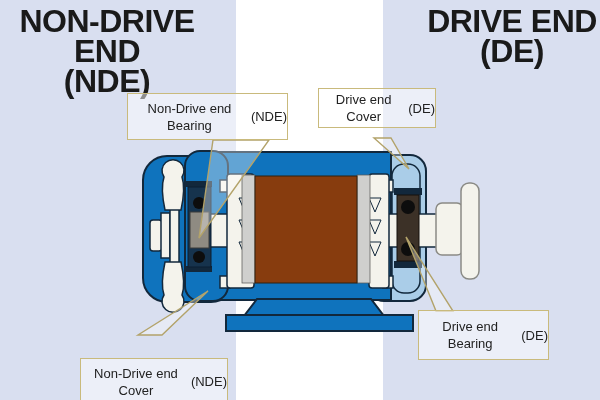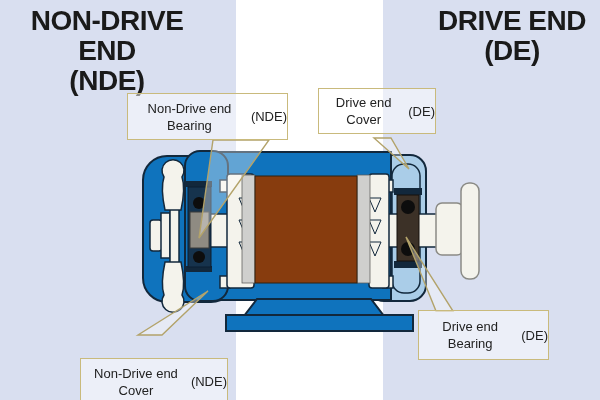--- a/index.html
+++ b/index.html
@@ -9,30 +9,30 @@
     --bearing-gray:#8f8b82; --strip-gray:#cfcfcd; --text-dark:#1a1a1a;
   }
   html,body{margin:0;padding:0;}
   body{width:600px;height:400px;position:relative;overflow:hidden;
        font-family:"Liberation Sans", sans-serif;background:var(--center-band-white);}
   .bg{position:absolute;top:0;height:400px;}
   .bg-left{left:0;width:236px;background:var(--background-periwinkle);}
   .bg-band{left:236px;width:147px;background:var(--center-band-white);}
   .bg-right{left:383px;width:217px;background:var(--background-periwinkle);}
   .hdr{position:absolute;width:210px;text-align:center;color:var(--text-dark);
-       font-weight:bold;font-size:28px;line-height:30px;letter-spacing:-0.5px;}
+       font-weight:bold;font-size:32px;line-height:30px;letter-spacing:-0.5px;}
   .hdr-left{left:2px;top:6px;}
   .hdr-right{left:407px;top:6px;}
   svg.diagram{position:absolute;left:0;top:0;}
   .callout{position:absolute;border:1.5px solid var(--label-border-tan);
            background:rgba(255,255,255,0.5);display:flex;flex-direction:row;
            align-items:center;justify-content:center;text-align:center;
            font-size:13px;line-height:17px;color:#222;box-sizing:border-box;}
   .co-nde-bearing{left:127px;top:93px;width:161px;height:47px;}
-  .co-de-cover{left:318px;top:88px;width:118px;height:46px;}
+  .co-de-cover{left:318px;top:88px;width:118px;height:40px;}
   .co-nde-cover{left:80px;top:334px;width:148px;height:47px;margin-top:24px;}
   .co-de-bearing{left:418px;top:310px;width:131px;height:50px;}
   
   .blue{fill:var(--motor-blue);stroke:var(--outline-navy);stroke-width:2;}
   .lblue{fill:var(--cover-light-blue);stroke:var(--outline-navy);stroke-width:2;}
   .navyline{fill:none;stroke:var(--outline-navy);stroke-width:1.5;}
   .white-part{fill:var(--steel-white);stroke:var(--outline-navy);stroke-width:1.5;}
   .steel{fill:var(--steel-white);stroke:#8a8a85;stroke-width:1.5;}
   .darkblock{fill:#16334d;stroke:#0b1f33;stroke-width:1;}
   .debearing{fill:#3c3127;stroke:#15100c;stroke-width:1;}

